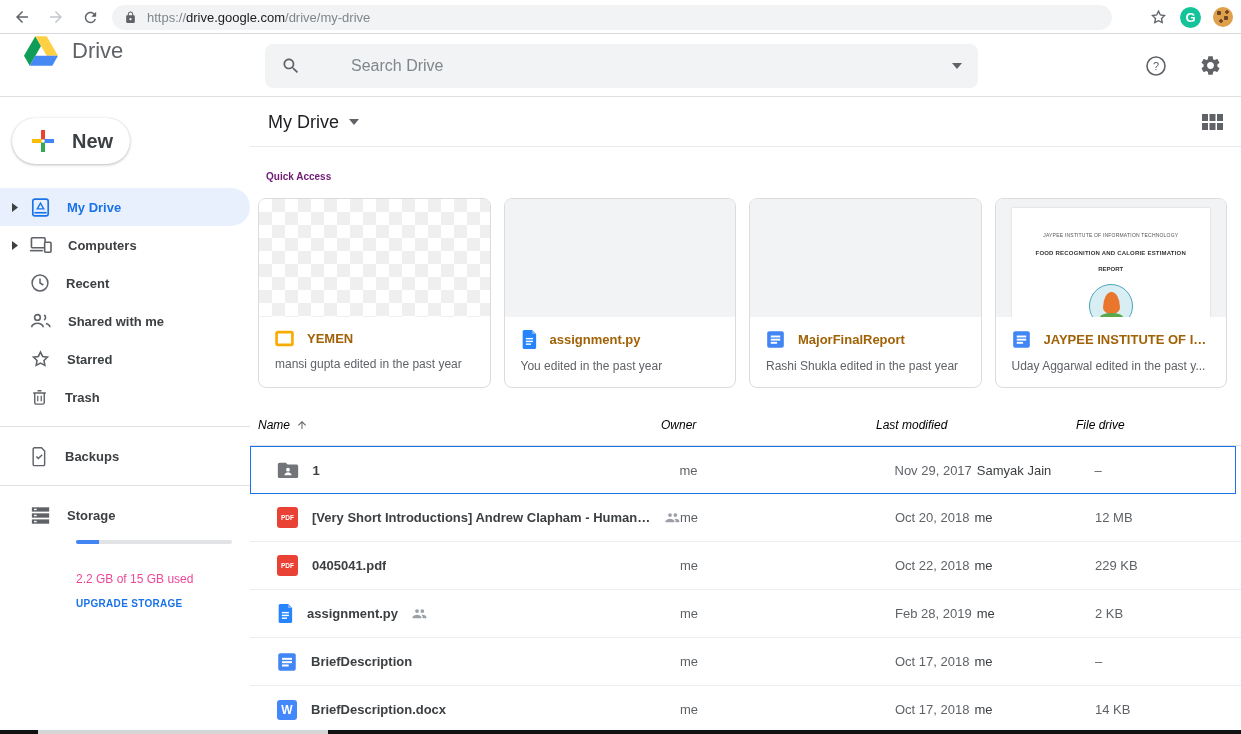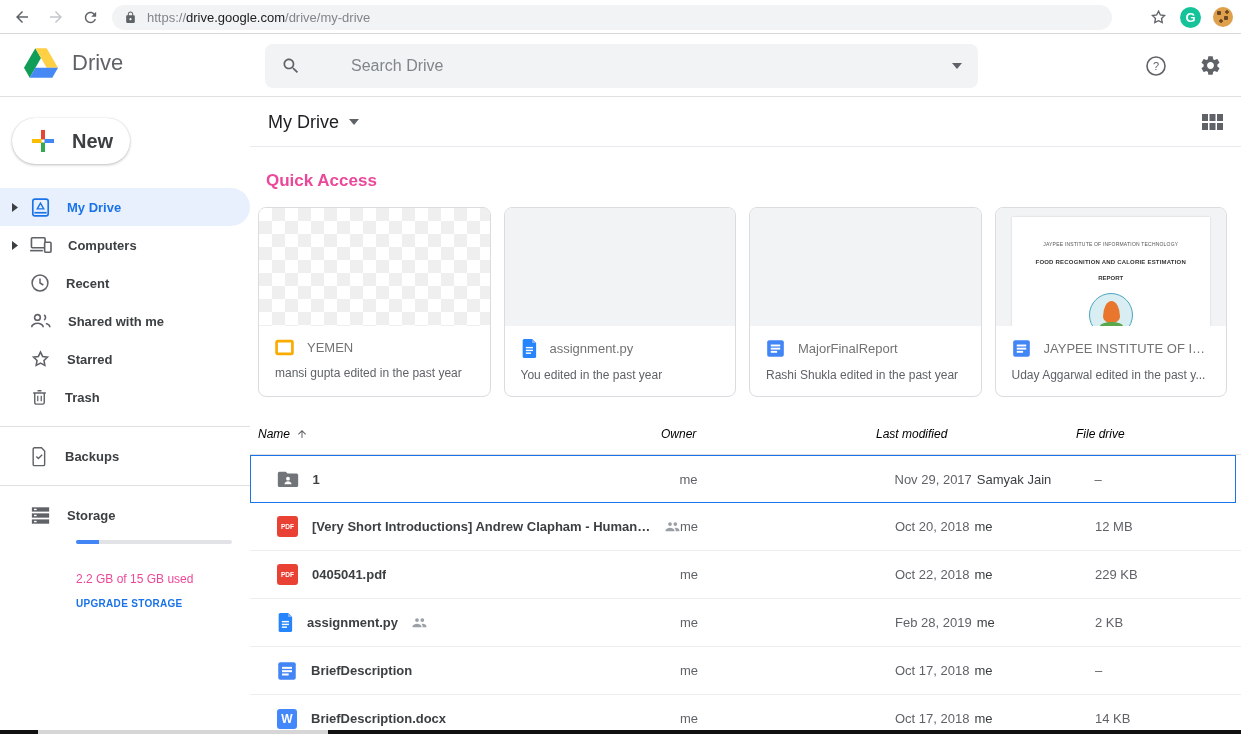--- a/index.html
+++ b/index.html
@@ -16,21 +16,21 @@
   .ext-badge { width:21px; height:21px; border-radius:50%; display:flex; align-items:center; justify-content:center; font-size:13px; font-weight:bold; color:#fff; }
   .grammarly { background:#15c39a; }
   .cookie { background:radial-gradient(circle at 30% 30%, #6b4423 2px, transparent 2.5px),
             radial-gradient(circle at 65% 55%, #6b4423 2px, transparent 2.5px),
             radial-gradient(circle at 40% 70%, #6b4423 1.5px, transparent 2px),
             radial-gradient(circle at 70% 25%, #6b4423 1.5px, transparent 2px), #dfa04c;
             border-radius:50%; width:20px; height:20px; }
 
   
   .app-header { position:relative; height:63px; background:#fff; border-bottom:1px solid #e0e0e0; }
-  .brand { position:absolute; left:24px; top:14px; display:flex; align-items:center; gap:14px; cursor:pointer; }
+  .brand { position:absolute; left:24px; top:2px; display:flex; align-items:center; gap:14px; cursor:pointer; }
   .brand-name { font-size:22px; color:#5f6368; }
   .searchbar { position:absolute; left:265px; top:10px; width:713px; height:44px; background:#f1f3f4; border-radius:8px; display:flex; align-items:center; padding:0 16px;gap:36px; }
   .search-input { flex:1; border:none; outline:none; background:transparent; font-size:16px; color:#3c4043; margin-left:14px; font-family:"Liberation Sans",sans-serif; }
   .search-input::placeholder { color:#80868b; }
   .header-icons { position:absolute; right:18px; top:0; height:63px; display:flex; align-items:center; gap:28px; }
   .round-icon { width:26px; height:26px; display:flex; align-items:center; justify-content:center; cursor:pointer; }
 
   
   .content { position:absolute; top:98px; left:0; right:0; bottom:4px; display:flex; }
   .sidebar { width:250px; flex:none; position:relative; }
@@ -49,35 +49,35 @@
   .storage-extra { padding-left:76px; padding-right:18px; }
   .storage-bar { height:4px; background:#e1e3e6; border-radius:2px; margin-top:6px; position:relative; overflow:hidden; }
   .storage-bar .fill { position:absolute; left:0; top:0; bottom:0; width:15%; background:#4285f4; }
   .storage-usage { font-size:12px; color:#ec4899; margin-top:28px; }
   .upgrade { font-size:10px; font-weight:bold; color:#1a73e8; margin-top:12px; cursor:pointer; letter-spacing:.3px; }
 
   
   .title-row { height:49px; border-bottom:1px solid #e8eaed; display:flex; align-items:center; padding:0 18px; }
   .page-title { font-size:18px; color:#202124; display:flex; align-items:center; gap:10px; cursor:pointer; }
   .title-spacer { flex:1; }
-  .qa-label { font-size:17px; font-weight:bold; color:#ec4899; padding:24px 0 0 16px; }
+  .qa-label { font-size:10px; font-weight:bold; color:#701a75; padding:24px 0 0 16px; }
   .cards { display:flex; gap:13px; padding:16px 14px 0 8px; }
   .card { width:233px; height:190px; border:1px solid #dadce0; border-radius:8px; overflow:hidden; cursor:pointer; background:#fff; display:flex; flex-direction:column; }
   .thumb { height:118px; background:#f1f3f4; overflow:hidden; position:relative; }
   .thumb.checker { background-image:conic-gradient(#efefef 90deg, #fff 90deg 180deg, #efefef 180deg 270deg, #fff 270deg); background-size:26px 26px; }
   .doc-preview { position:absolute; left:16px; right:16px; top:9px; bottom:-30px; background:#fff; box-shadow:0 0 2px rgba(0,0,0,.15); text-align:center; padding-top:24px; }
   .doc-preview .l1 { font-size:5px; color:#555; letter-spacing:.2px; }
   .doc-preview .l2 { font-size:6px; color:#333; font-weight:bold; margin-top:12px; letter-spacing:.2px;}
   .doc-preview .l3 { font-size:6px; color:#333; font-weight:bold; margin-top:10px; }
   .crest { width:44px; height:44px; border-radius:50%; background:#d9eef3; border:1px solid #49a6c0; margin:12px auto 0; position:relative; }
   .crest .flame { position:absolute; left:13px; top:7px; width:17px; height:22px; background:#e8762d; border-radius:50% 50% 45% 45% / 70% 70% 30% 30%; }
   .crest .base { position:absolute; left:10px; top:28px; width:23px; height:8px; background:#5aa84c; border-radius:50%; }
   .card-footer { flex:1; padding:13px 16px 0; }
   .card-title { display:flex; align-items:center; gap:13px; }
-  .card-title span { font-size:13px; font-weight:normal; color:#737373; white-space:nowrap; overflow:hidden; text-overflow:ellipsis; }
+  .card-title span { font-size:13px; font-weight:bold; color:#a16207; white-space:nowrap; overflow:hidden; text-overflow:ellipsis; }
   .card-sub { font-size:12px; color:#5f6368; margin-top:10px; white-space:nowrap; overflow:hidden; text-overflow:ellipsis; }
 
   
   .table { margin-top:17px; }
   .thead, .trow { display:grid; grid-template-columns:403px 215px 200px 1fr; align-items:center; }
   .thead { height:41px; padding-left:8px; border-bottom:1px solid #e0e0e0; }
   .thead .th { font-size:12px; color:#000000; display:flex; align-items:center; gap:6px;font-style:italic; }
   .trow { height:48px; padding-left:27px; border-bottom:1px solid #eceef0; cursor:pointer; }
   .trow.selected { border:1.5px solid #1a73e8; margin-right:5px; padding-left:25.5px; }
   .name-cell { display:flex; align-items:center; gap:14px; overflow:hidden; }

